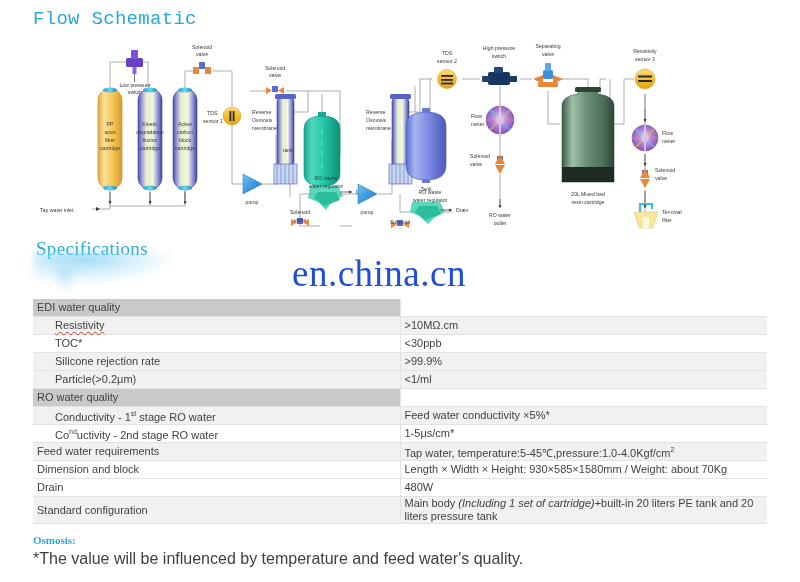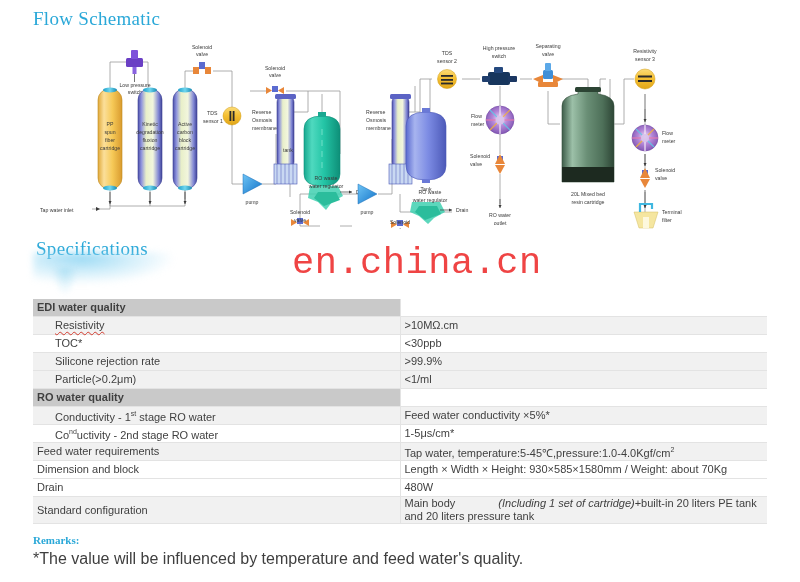--- a/index.html
+++ b/index.html
@@ -11,69 +11,69 @@
   }
   
   .sec-title{
     position:absolute;
     font-family:"Liberation Serif", serif;
     font-size:19px;
     color:#2aa8d8;
     letter-spacing:.3px;
     white-space:nowrap;
   }
-  #flow-title{left:33px;top:8px;}
+  #flow-title{left:33px;top:8px;font-family:Liberation Mono, monospace;}
   #spec-title{left:36px;top:238px;}
   .title-glow{
     position:absolute;left:33px;top:252px;width:140px;height:32px;
     background:radial-gradient(ellipse at 35% 20%, rgba(120,205,240,.72) 0%, rgba(160,220,245,.45) 38%, rgba(255,255,255,0) 72%);
     filter:blur(3px);pointer-events:none;
   }
   .title-glow2{
     position:absolute;left:52px;top:268px;width:26px;height:28px;
     background:radial-gradient(ellipse at 50% 0%, rgba(150,215,240,.55) 0%, rgba(255,255,255,0) 70%);
     filter:blur(2px);pointer-events:none;
   }
   
   #watermark{
-    position:absolute;left:292px;top:242px;
-    font-size:37px;color:#ef4444;letter-spacing:.5px;
-    font-family:Liberation Mono, monospace;
+    position:absolute;left:292px;top:252px;
+    font-size:37px;color:#1d4ed8;letter-spacing:.5px;
+    font-family:Liberation Serif, serif;
     user-select:none;pointer-events:none;
   }
   
   #flow-diagram{position:absolute;left:0;top:34px;width:800px;height:195px;}
   #flow-diagram svg{display:block;}
   
   #spec-table{
     position:absolute;left:33px;top:299px;width:734px;
     border-collapse:collapse;font-size:11px;
     table-layout:fixed;
   }
   #spec-table td{
     height:17px;padding:0 4px;vertical-align:middle;
     border-bottom:1px solid #e3e3e3;
     color:#3f3f3f;line-height:13px;
   }
   #spec-table tr.alt td{background:#f1f1f1;}
   #spec-table td.k{width:217px;border-right:1px solid #e3e3e3;}
   #spec-table td.v{text-align:left;}
   td.grp{
-    background:#c9c9c9 !important;font-weight:bold;color:#262626;
+    background:#c9c9c9 !important;font-weight:normal;color:#262626;
     border-right:1px solid #e3e3e3;
   }
   td.grpblank{background:#ffffff !important;}
   .indent{padding-left:22px !important;}
   .ul-red{
     text-decoration:underline wavy #d23b2e;
     text-underline-offset:2px;
     text-decoration-thickness:1px;
   }
   sup{font-size:7px;vertical-align:super;}
-  .ital{font-style:italic;margin-left:40px;}
+  .ital{font-style:italic;}
   
   #remarks-label{
     position:absolute;left:33px;top:534px;font-size:11px;
     color:#2aa8d8;font-weight:bold;
     font-family:"Liberation Serif", serif;
   }
   #remarks-text{
     position:absolute;left:33px;top:550px;font-size:16px;color:#3f3f3f;
   }
   
@@ -539,14 +539,14 @@
         <td class="k">Drain</td>
         <td class="v">480W</td>
       </tr>
       <tr class="alt">
         <td class="k">Standard configuration</td>
         <td class="v">Main body <span class="ital">(Including 1 set of cartridge)</span>+built-in 20 liters PE tank and 20 liters pressure tank</td>
       </tr>
     </tbody>
 </table>
 
-<div id="remarks-label">Remarks:</div>
+<div id="remarks-label">Osmosis:</div>
 <div id="remarks-text">*The value will be influenced by temperature and feed water's quality.</div>
 
 </body></html>

